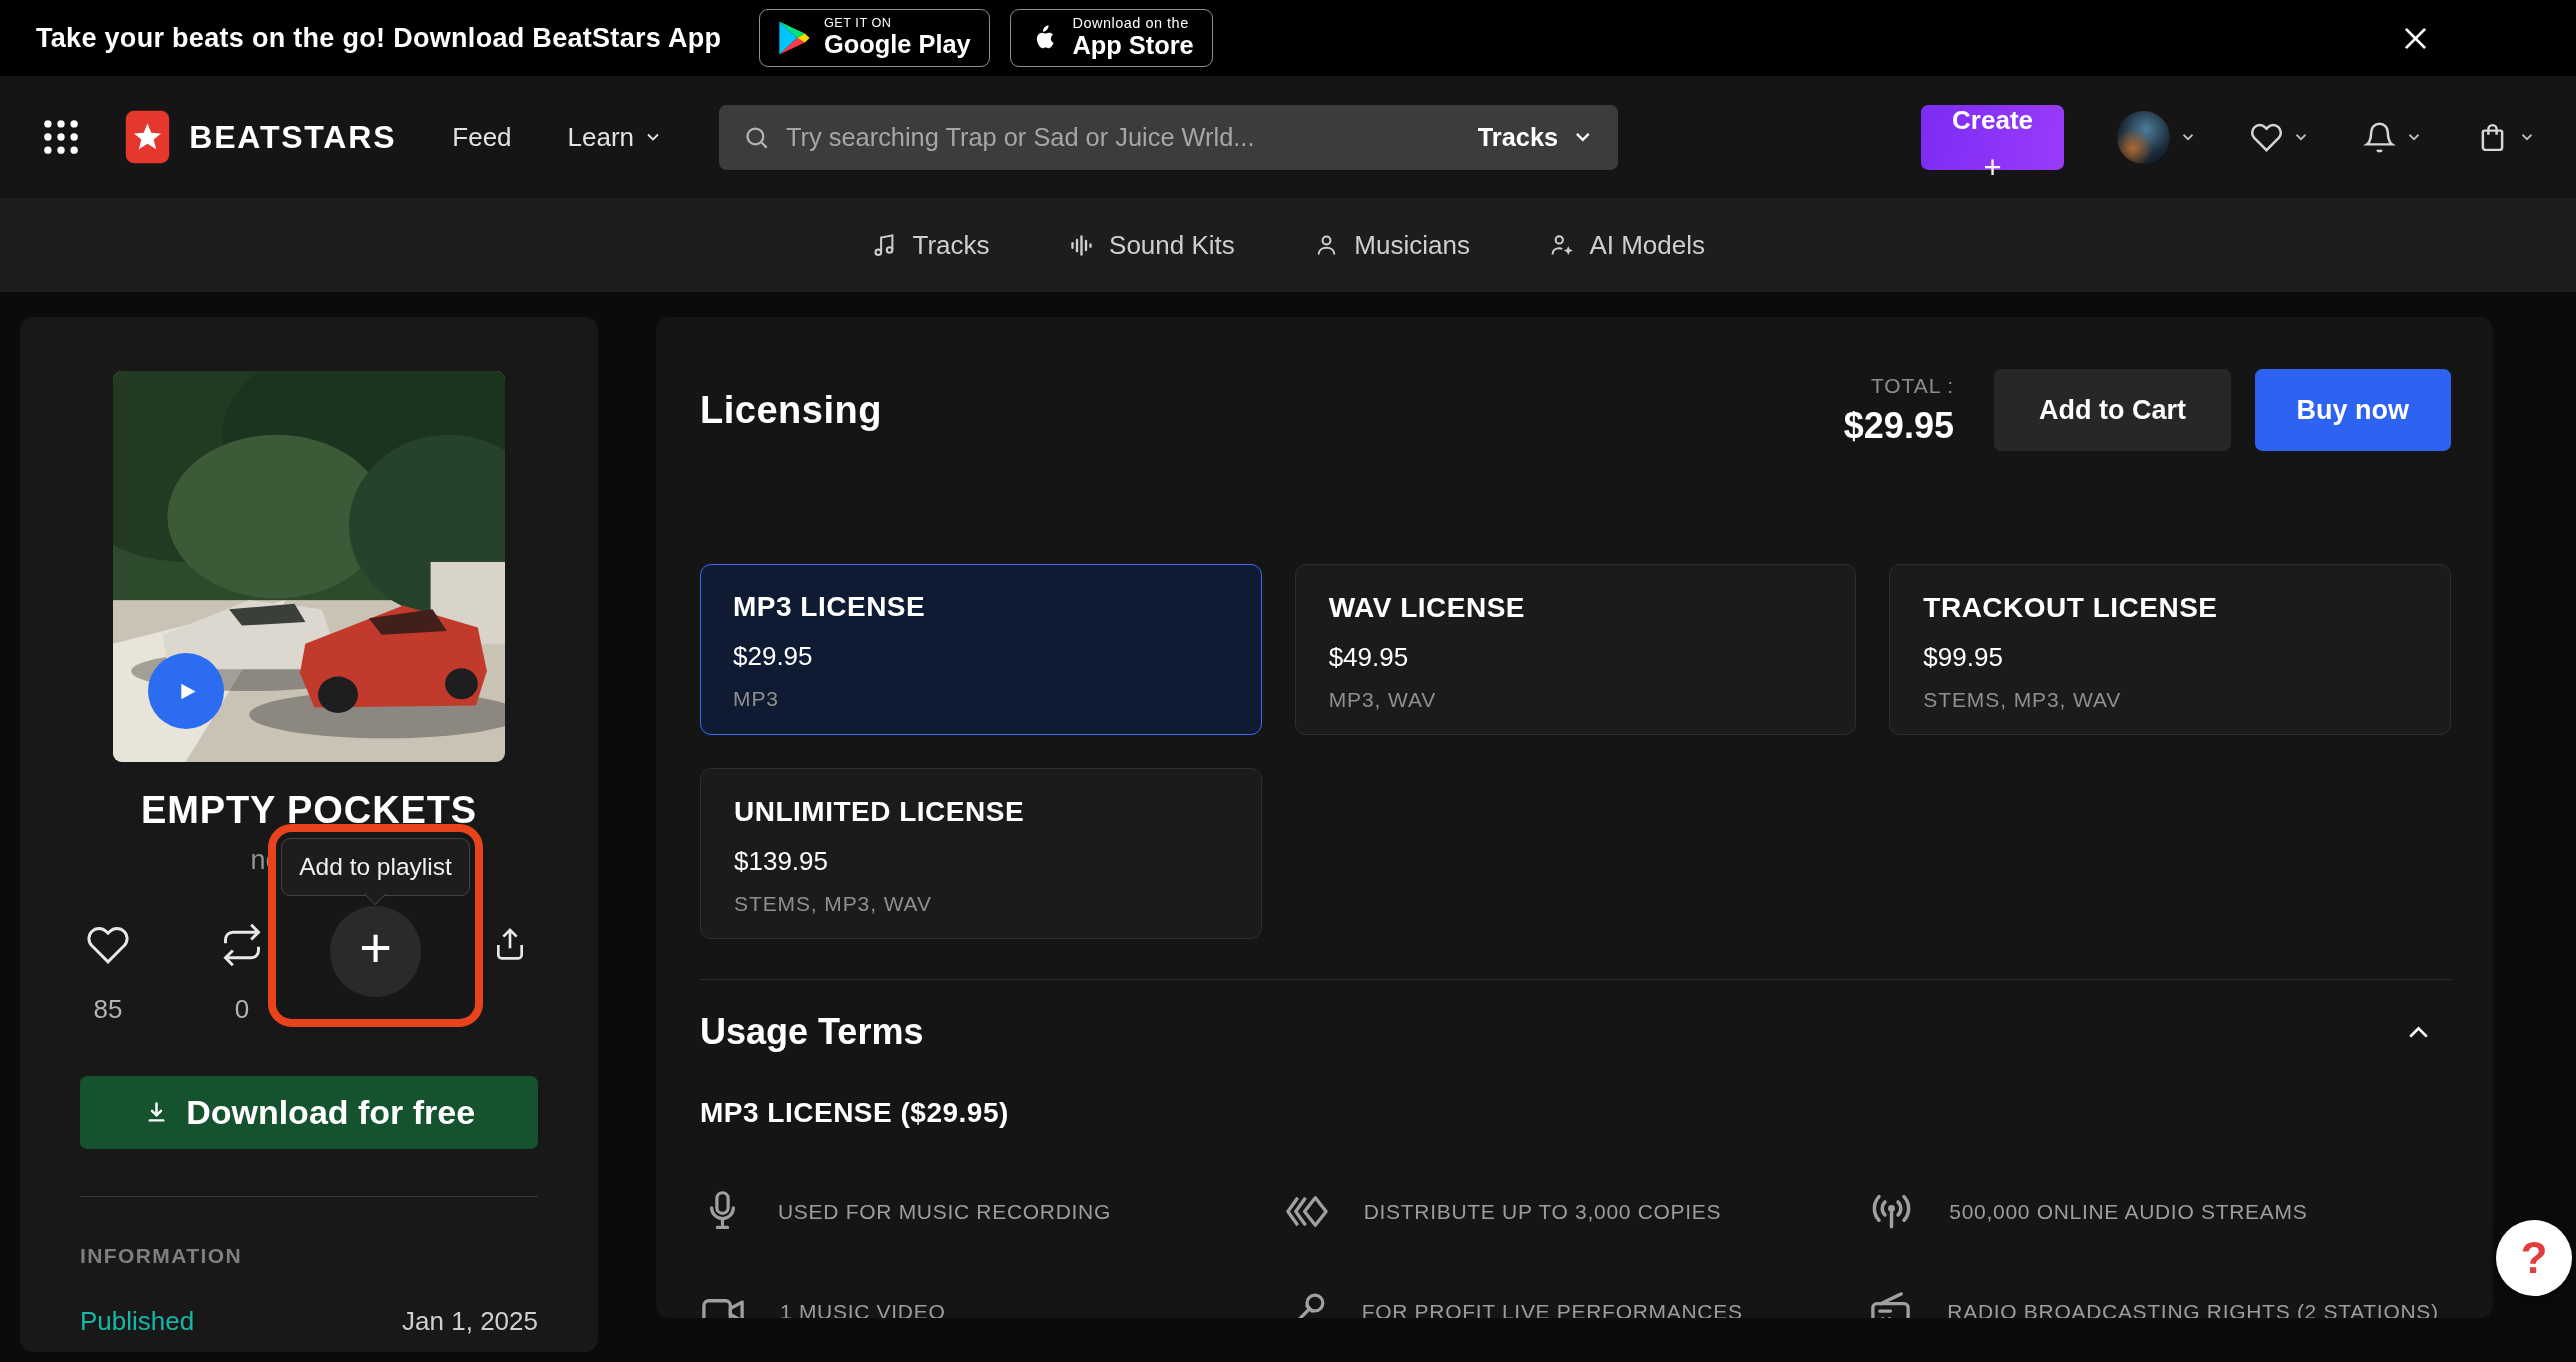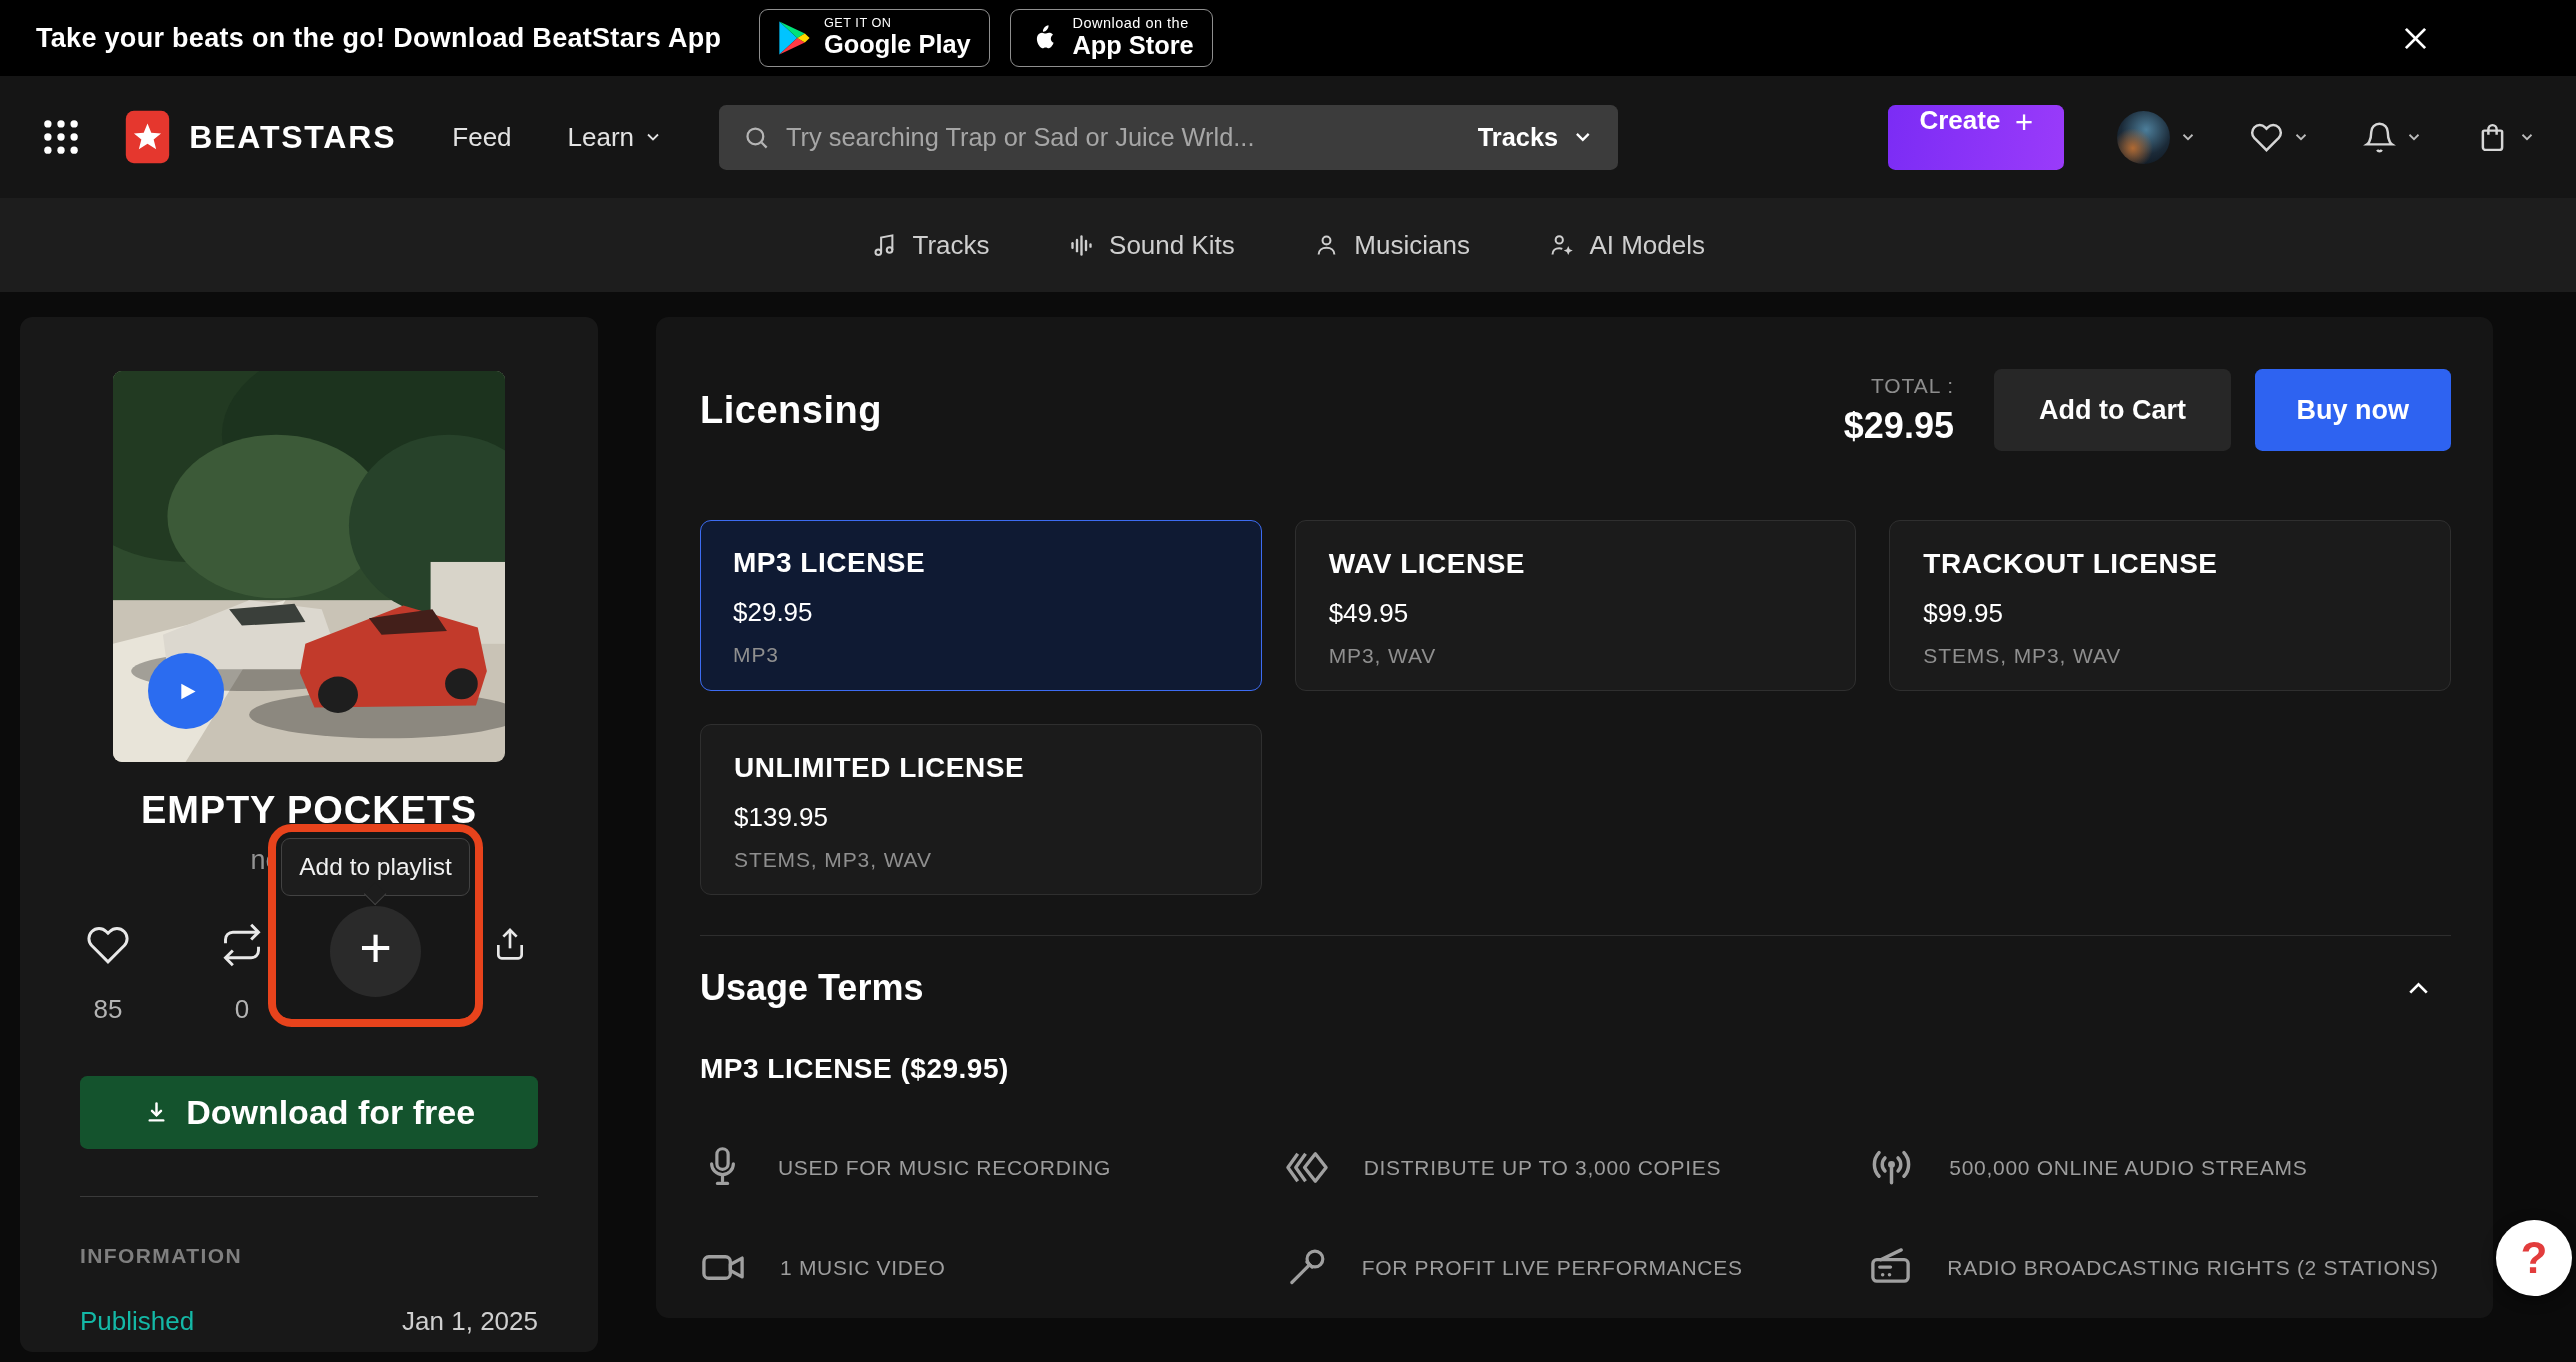--- a/index.html
+++ b/index.html
@@ -28,23 +28,23 @@
   .nav-link { display:flex; align-items:center; gap:9px; font-size:26px; color:#e3e3e3;
               margin-left:56px; cursor:pointer; }
   .search { margin-left:56px; width:899px; height:65px; background:#3c3c3c; border-radius:7.3px;
             display:flex; align-items:center; padding:0 23.6px; gap:16.3px; }
   .search input { flex:1; background:transparent; border:none; outline:none; color:#ddd;
                   font-size:25.4px; font-family:"Liberation Sans", sans-serif; }
   .search input::placeholder { color:#a6a6a6; }
   .search-cat { display:flex; align-items:center; gap:12.7px; font-size:25.4px; font-weight:700;
                 color:#fff; cursor:pointer; }
   .nav-right { margin-left:auto; display:flex; align-items:center; gap:53px; }
-  .create-btn { height:65px; padding:0 31px; border-radius:7.3px; display:flex; align-items:flex-start;
+  .create-btn { height:65px; padding:0 31px; border-radius:7.3px; display:flex; align-items:center;
                 gap:14.5px; font-size:26px; font-weight:600; color:#fff; cursor:pointer;
-                background:linear-gradient(100deg,#7b2cf5 0%,#9a3bfa 100%); }
+                background:linear-gradient(100deg,#7b2cf5 0%,#9a3bfa 100%);flex-direction:column; }
   .create-plus { font-size:31px; font-weight:400; }
   .nav-ic-group { display:flex; align-items:center; gap:9px; color:#d6d6d6; cursor:pointer; }
   .avatar { width:53px; height:53px; border-radius:50%;
             background:radial-gradient(circle at 30% 70%, #b06a33 0%, rgba(176,106,51,0) 38%),
                        radial-gradient(circle at 55% 35%, #4d7e9a 0%, #1b2a38 55%, #0a0f16 100%); }
 
   
   .subnav { height:94px; background:#1d1d1d; display:flex; align-items:center; justify-content:center;
             gap:78px; }
   .subnav-item { display:flex; align-items:center; gap:14.5px; font-size:26px; color:#cfcfcf; cursor:pointer; }
@@ -92,21 +92,21 @@
   .panel-header { display:flex; align-items:center; height:84px; }
   .panel-title { font-size:38px; font-weight:600; letter-spacing:0.5px; }
   .total-block { margin-left:auto; text-align:right; margin-right:40px; }
   .total-label { font-size:21px; color:#8d8d8d; letter-spacing:0.9px; }
   .total-value { font-size:36px; font-weight:700; margin-top:7.3px; }
   .btn-row { display:flex; gap:23.6px; }
   .cart-btn { height:82px; padding:0 45px; background:#272727; border-radius:7.3px; font-size:27px;
               font-weight:600; display:flex; align-items:center; cursor:pointer; }
   .buy-btn { height:82px; padding:0 42px; background:#2e63f1; border-radius:7.3px; font-size:27px;
              font-weight:600; display:flex; align-items:center; cursor:pointer; }
-  .cards-grid { margin-top:68px; display:grid; grid-template-columns:repeat(3,1fr); gap:33px; }
+  .cards-grid { margin-top:112px; display:grid; grid-template-columns:repeat(3,1fr); gap:33px; }
   .lic-card { height:171px; background:#1b1b1b; border:0.9px solid #2f2f2f; border-radius:11px;
               padding:27px 33px; cursor:pointer; }
   .lic-card.selected { background:#0f1a33; border:1.8px solid #3d6cf2; padding:26px 32px; }
   .lic-name { font-size:28px; font-weight:700; letter-spacing:0.5px; }
   .lic-price { margin-top:18px; font-size:26px; font-weight:500; }
   .lic-formats { margin-top:14.5px; font-size:21px; color:#8f8f8f; letter-spacing:0.9px; }
   .panel-divider { margin-top:40px; border-top:0.9px solid #2e2e2e; }
   .usage-header { margin-top:31px; display:flex; align-items:center; }
   .usage-title { font-size:36px; font-weight:600; }
   .usage-chevron { margin-left:auto; margin-right:16.3px; color:#fff; cursor:pointer; }

